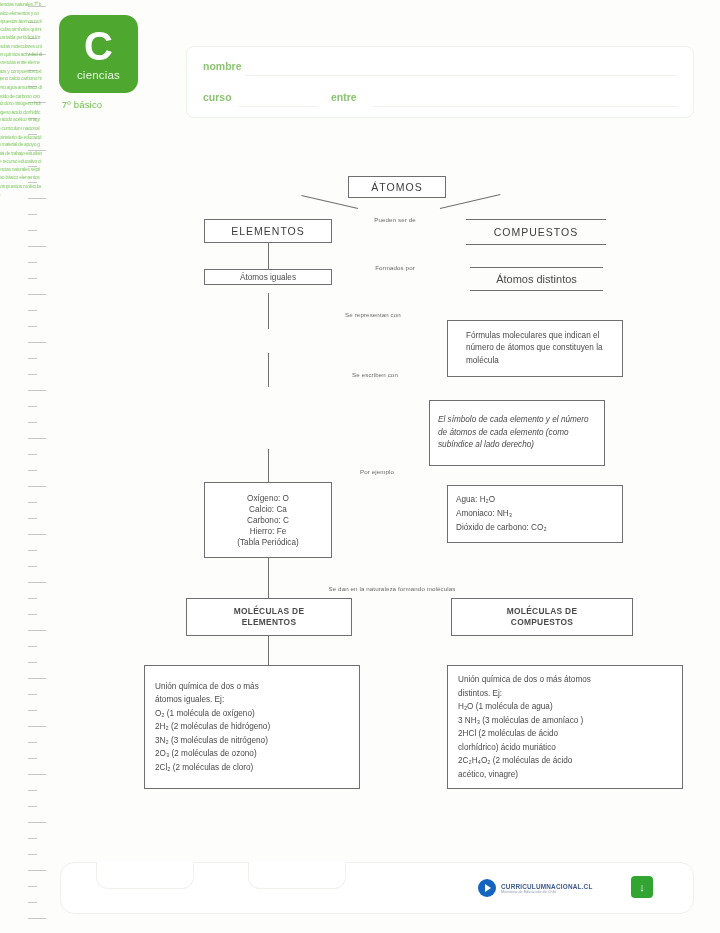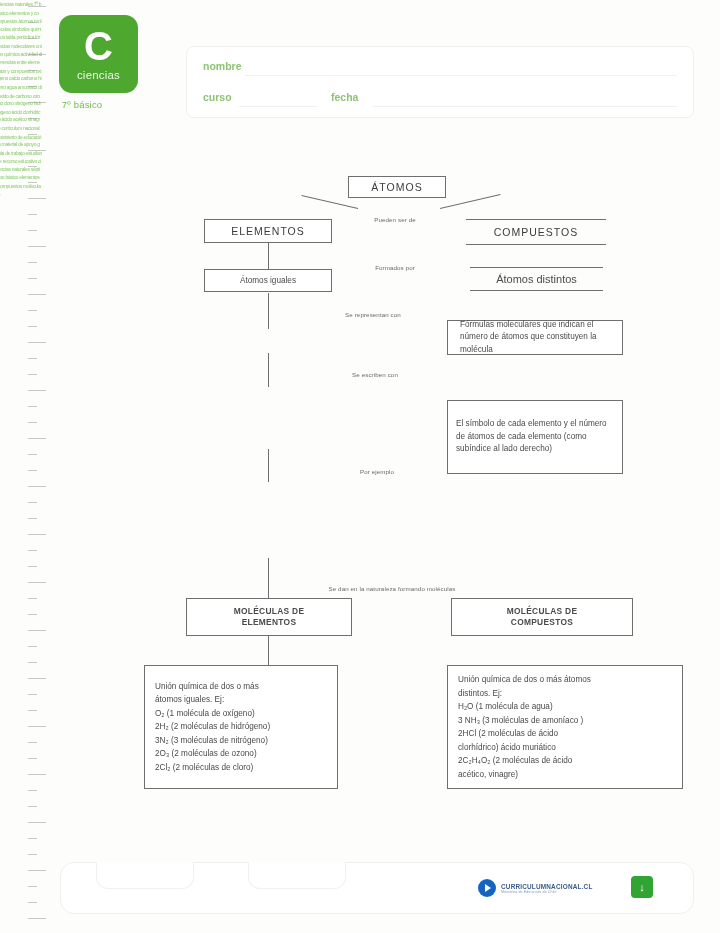--- a/index.html
+++ b/index.html
@@ -190,21 +190,21 @@
 
   <div class="logo-box">
     <div class="logo-letter">C</div>
     <div class="logo-sub">ciencias</div>
   </div>
   <div class="logo-grade">7º básico</div>
 
   <div class="fields">
     <div class="field-label lbl-nombre">nombre</div>
     <div class="field-label lbl-curso">curso</div>
-    <div class="field-label lbl-fecha">fecha</div>
+    <div class="field-label lbl-fecha">entre</div>
     <div class="rule rule-1"></div>
     <div class="rule rule-2"></div>
     <div class="rule rule-3"></div>
   </div>
 
 
   <div class="dbox head" style="left:348px;top:176px;width:98px;height:22px;">ÁTOMOS</div>
 
   <div class="hr-line" style="left:300px;top:208px;width:58px;transform:rotate(13deg);transform-origin:right center;"></div>
   <div class="hr-line" style="left:440px;top:208px;width:62px;transform:rotate(-13deg);transform-origin:left center;"></div>
@@ -213,58 +213,66 @@
   <div class="conn-label" style="left:349px;top:264px;width:92px;">Formados por</div>
   <div class="conn-label" style="left:313px;top:311px;width:120px;">Se representan con</div>
   <div class="conn-label" style="left:320px;top:371px;width:110px;">Se escriben con</div>
   <div class="conn-label" style="left:327px;top:468px;width:100px;">Por ejemplo</div>
   <div class="conn-label" style="left:272px;top:585px;width:240px;">Se dan en la naturaleza formando moléculas</div>
 
   <div class="dbox head" style="left:204px;top:219px;width:128px;height:24px;">ELEMENTOS</div>
 
   <div class="vr-line" style="left:268px;top:243px;height:26px;"></div>
 
-  <div class="dbox small-caps" style="left:204px;top:269px;width:128px;height:23px;font-size:8.2px;letter-spacing:0;">Átomos iguales</div>
+  <div class="dbox small-caps" style="left:204px;top:269px;width:128px;height:16px;font-size:8.2px;letter-spacing:0;">Átomos iguales</div>
 
   <div class="vr-line" style="left:268px;top:293px;height:36px;"></div>
 
 
   <div class="vr-line" style="left:268px;top:353px;height:34px;"></div>
 
 
   <div class="vr-line" style="left:268px;top:449px;height:33px;"></div>
 
+  <div class="dbox multi" style="left:204px;top:482px;width:128px;height:76px;">Oxígeno: O
+Calcio: Ca
+Carbono: C
+Hierro: Fe
+(Tabla Periódica)</div>
 
   <div class="vr-line" style="left:268px;top:558px;height:40px;"></div>
 
   <div class="dbox multi bold" style="left:186px;top:598px;width:166px;height:38px;font-size:8.4px;letter-spacing:.3px;">MOLÉCULAS DE
 ELEMENTOS</div>
 
   <div class="vr-line" style="left:268px;top:636px;height:29px;"></div>
 
-  <div class="dbox multi left-text" style="left:144px;top:665px;width:194px;height:124px;padding:8px 10px;line-height:13.5px;">Unión química de dos o más
+  <div class="dbox multi left-text" style="left:144px;top:665px;width:216px;height:124px;padding:8px 10px;line-height:13.5px;">Unión química de dos o más
 átomos iguales. Ej:
 O₂ (1 molécula de oxígeno)
 2H₂ (2 moléculas de hidrógeno)
 3N₂ (3 moléculas de nitrógeno)
 2O₃ (2 moléculas de ozono)
 2Cl₂ (2 moléculas de cloro)</div>
 
   <div class="hr-line" style="left:466px;top:219px;width:140px;"></div>
   <div class="lines" style="left:466px;top:221px;width:140px;height:22px;font-size:10.5px;letter-spacing:1px;color:#3c3c3c;">COMPUESTOS</div>
   <div class="hr-line" style="left:466px;top:244px;width:140px;"></div>
 
   <div class="hr-line" style="left:470px;top:267px;width:133px;"></div>
   <div class="lines" style="left:470px;top:269px;width:133px;height:20px;">Átomos distintos</div>
   <div class="hr-line" style="left:470px;top:290px;width:133px;"></div>
 
-  <div class="dbox multi left-text" style="left:447px;top:320px;width:176px;height:35px;padding:6px 12px;line-height:12.5px;">Fórmulas moleculares que indican el número de átomos que constituyen la molécula</div>
-
-  <div class="dbox multi left-text" style="left:447px;top:400px;width:176px;height:74px;padding:6px 8px;line-height:12.5px;">El símbolo de cada elemento y el número de átomos de cada elemento (como subíndice  al lado derecho)</div>
-
+  <div class="dbox multi left-text" style="left:447px;top:320px;width:176px;height:57px;padding:6px 18px;line-height:12.5px;">Fórmulas moleculares que indican el número de átomos que constituyen la molécula</div>
+
+  <div class="dbox multi left-text" style="left:429px;top:400px;width:176px;height:66px;padding:6px 8px;line-height:12.5px;font-style:italic;">El símbolo de cada elemento y el número de átomos de cada elemento (como subíndice  al lado derecho)</div>
+
+  <div class="dbox multi left-text" style="left:447px;top:485px;width:176px;height:58px;padding:6px 8px;line-height:14px;">Agua: H₂O
+Amoniaco: NH₃
+Dióxido de carbono: CO₂</div>
 
   <div class="dbox multi bold" style="left:451px;top:598px;width:182px;height:38px;font-size:8.4px;letter-spacing:.3px;">MOLÉCULAS DE
 COMPUESTOS</div>
 
   <div class="dbox multi left-text" style="left:447px;top:665px;width:236px;height:124px;padding:8px 10px;line-height:13.5px;">Unión química de dos o más átomos
 distintos. Ej:
 H₂O (1 molécula de agua)
 3 NH₃ (3 moléculas  de amoníaco )
 2HCl  (2 moléculas de ácido
 clorhídrico) ácido muriático

